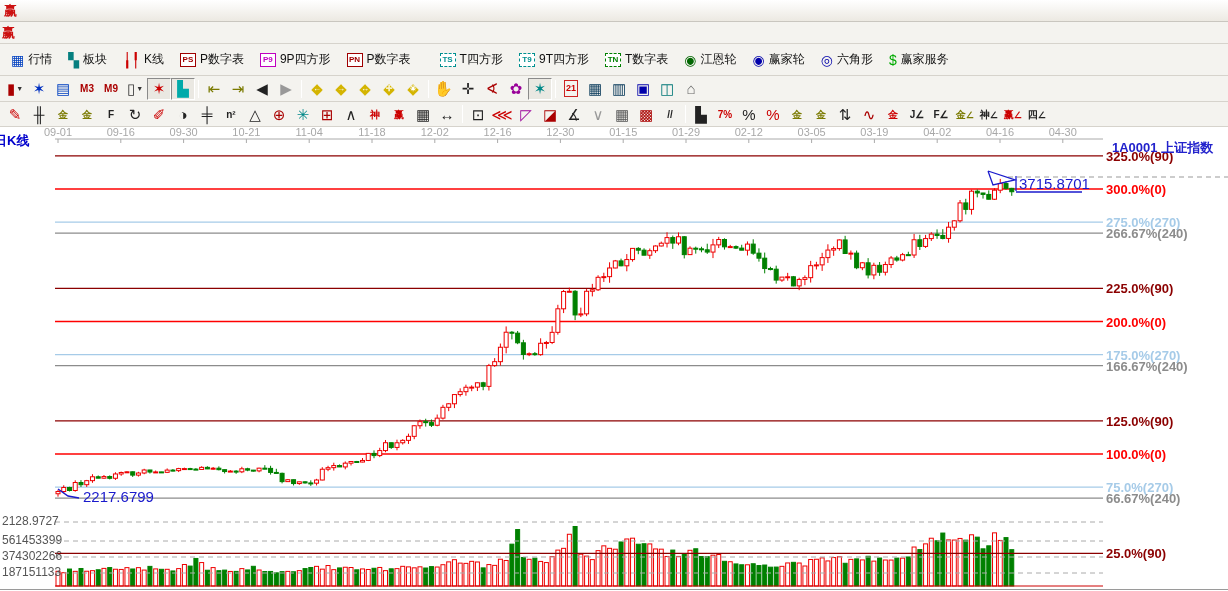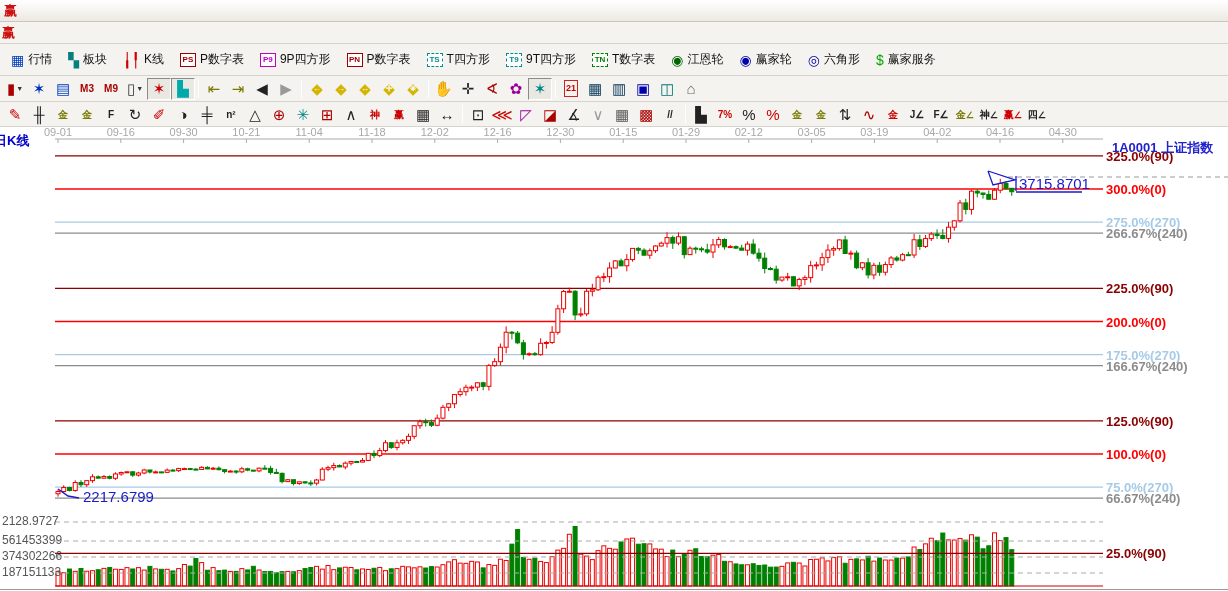--- a/index.html
+++ b/index.html
@@ -66,21 +66,21 @@
     </div>
     <div class="tb-btn">
       <span class="badge" style="color: rgb(192, 0, 192); border: 1px solid rgb(192, 0, 192);">P9</span>
       <span>9P四方形</span>
     </div>
     <div class="tb-btn">
       <span class="badge" style="color: rgb(160, 0, 0); border: 1px solid rgb(160, 0, 0);">PN</span>
       <span>P数字表</span>
     </div>
     <div class="tb-btn">
-      <span class="badge" style="color: rgb(0, 144, 144); border: 1px dashed rgb(0, 144, 144);">TS</span>
+      <span class="badge" style="color: rgb(0, 144, 144); border: 1px dashed rgb(0, 144, 144); margin-left: 13px;">TS</span>
       <span>T四方形</span>
     </div>
     <div class="tb-btn">
       <span class="badge" style="color: rgb(0, 144, 144); border: 1px dashed rgb(0, 144, 144);">T9</span>
       <span>9T四方形</span>
     </div>
     <div class="tb-btn">
       <span class="badge" style="color: rgb(0, 128, 0); border: 1px dashed rgb(0, 128, 0);">TN</span>
       <span>T数字表</span>
     </div>

